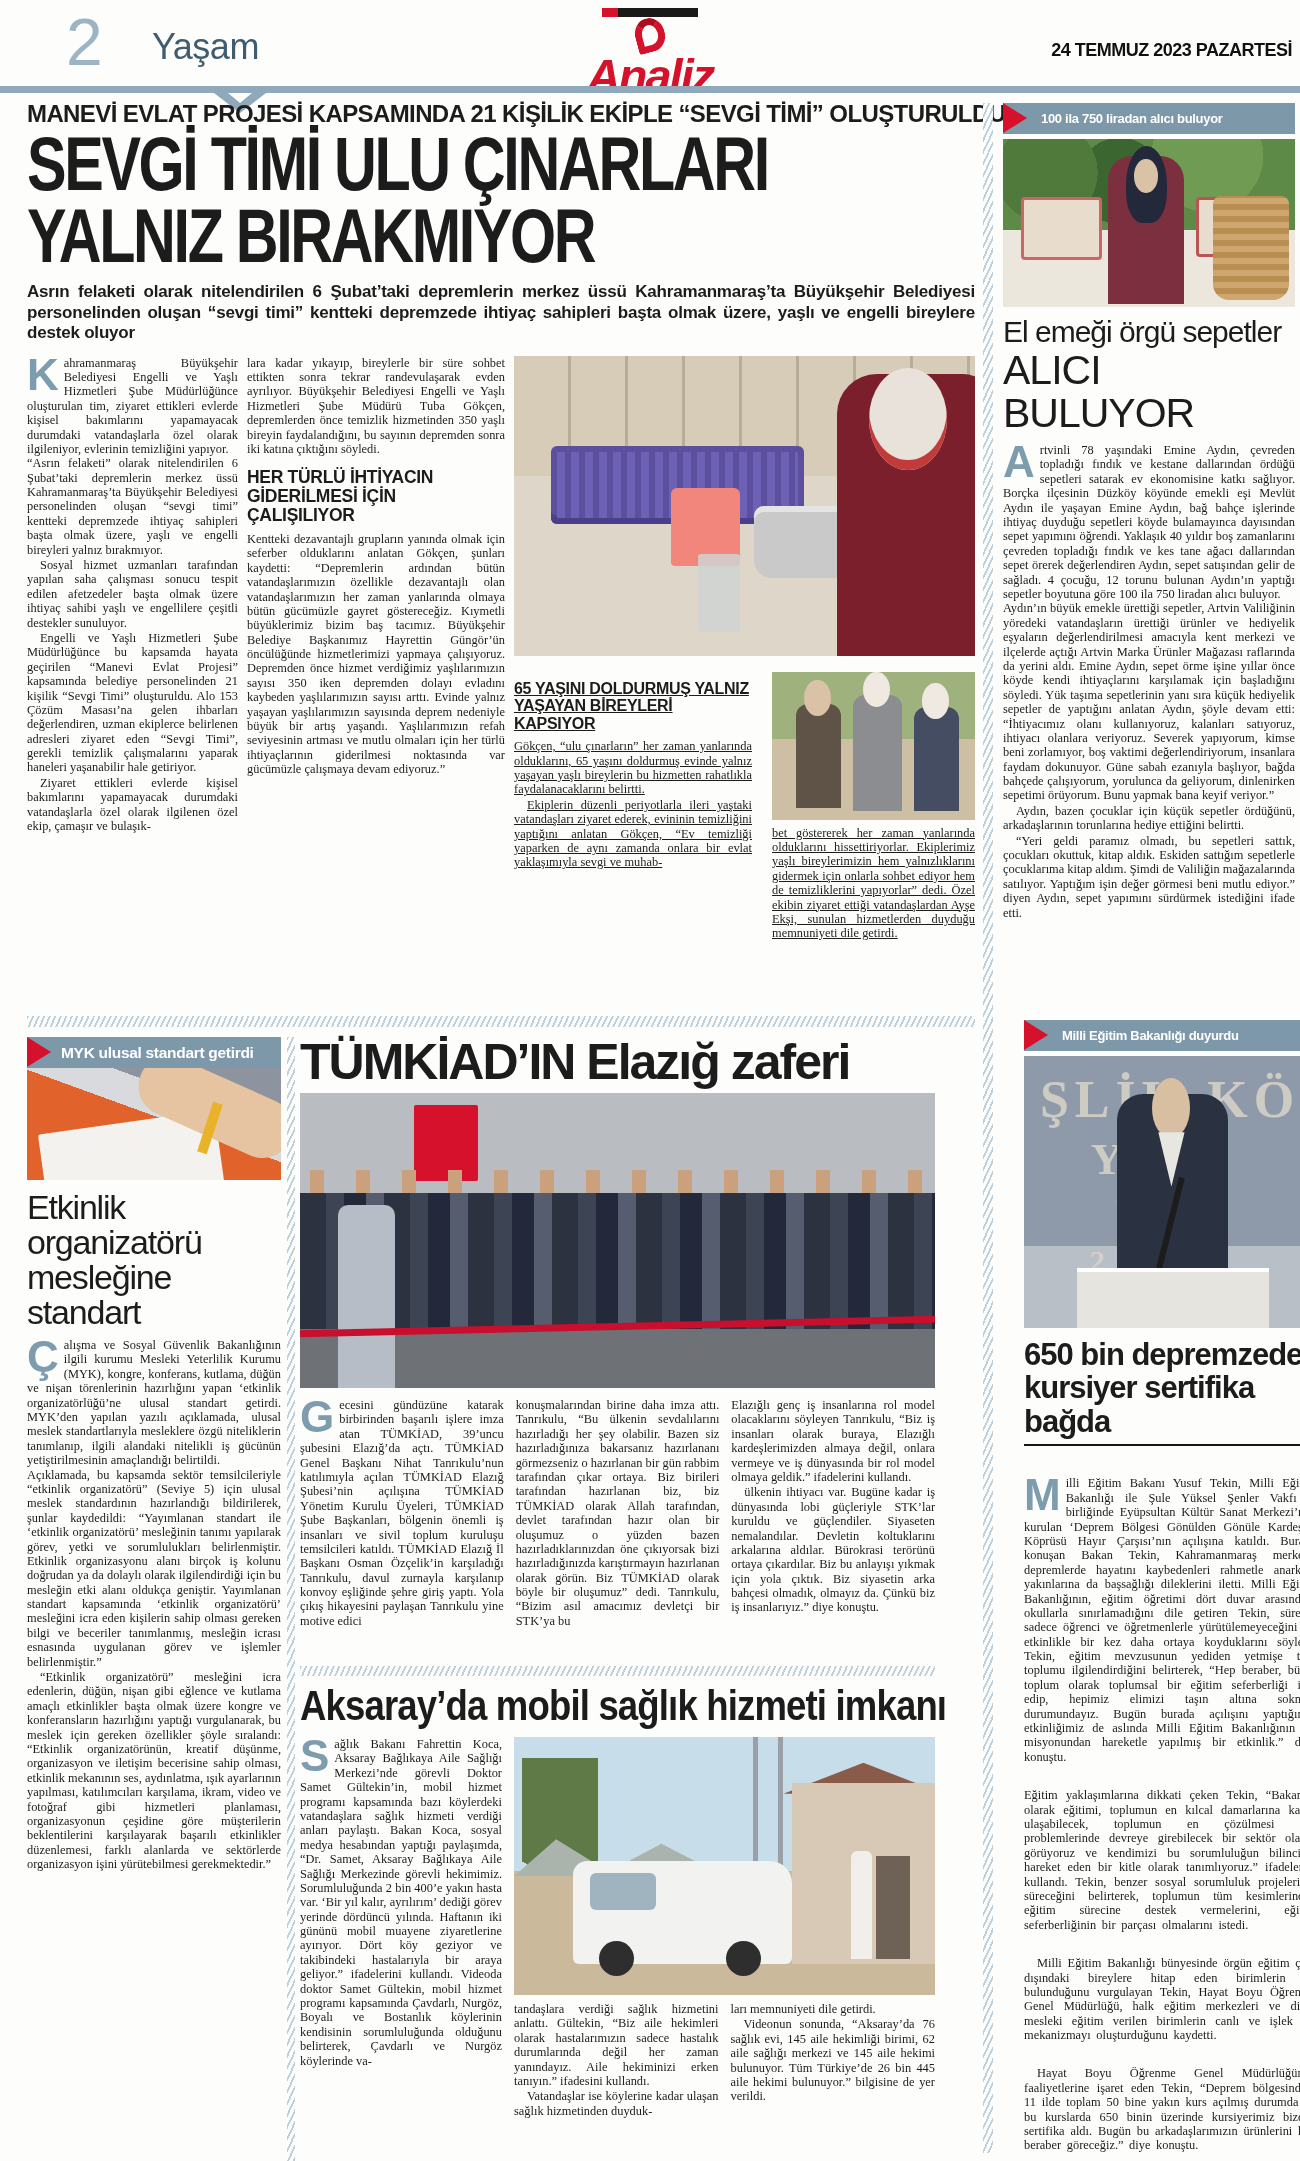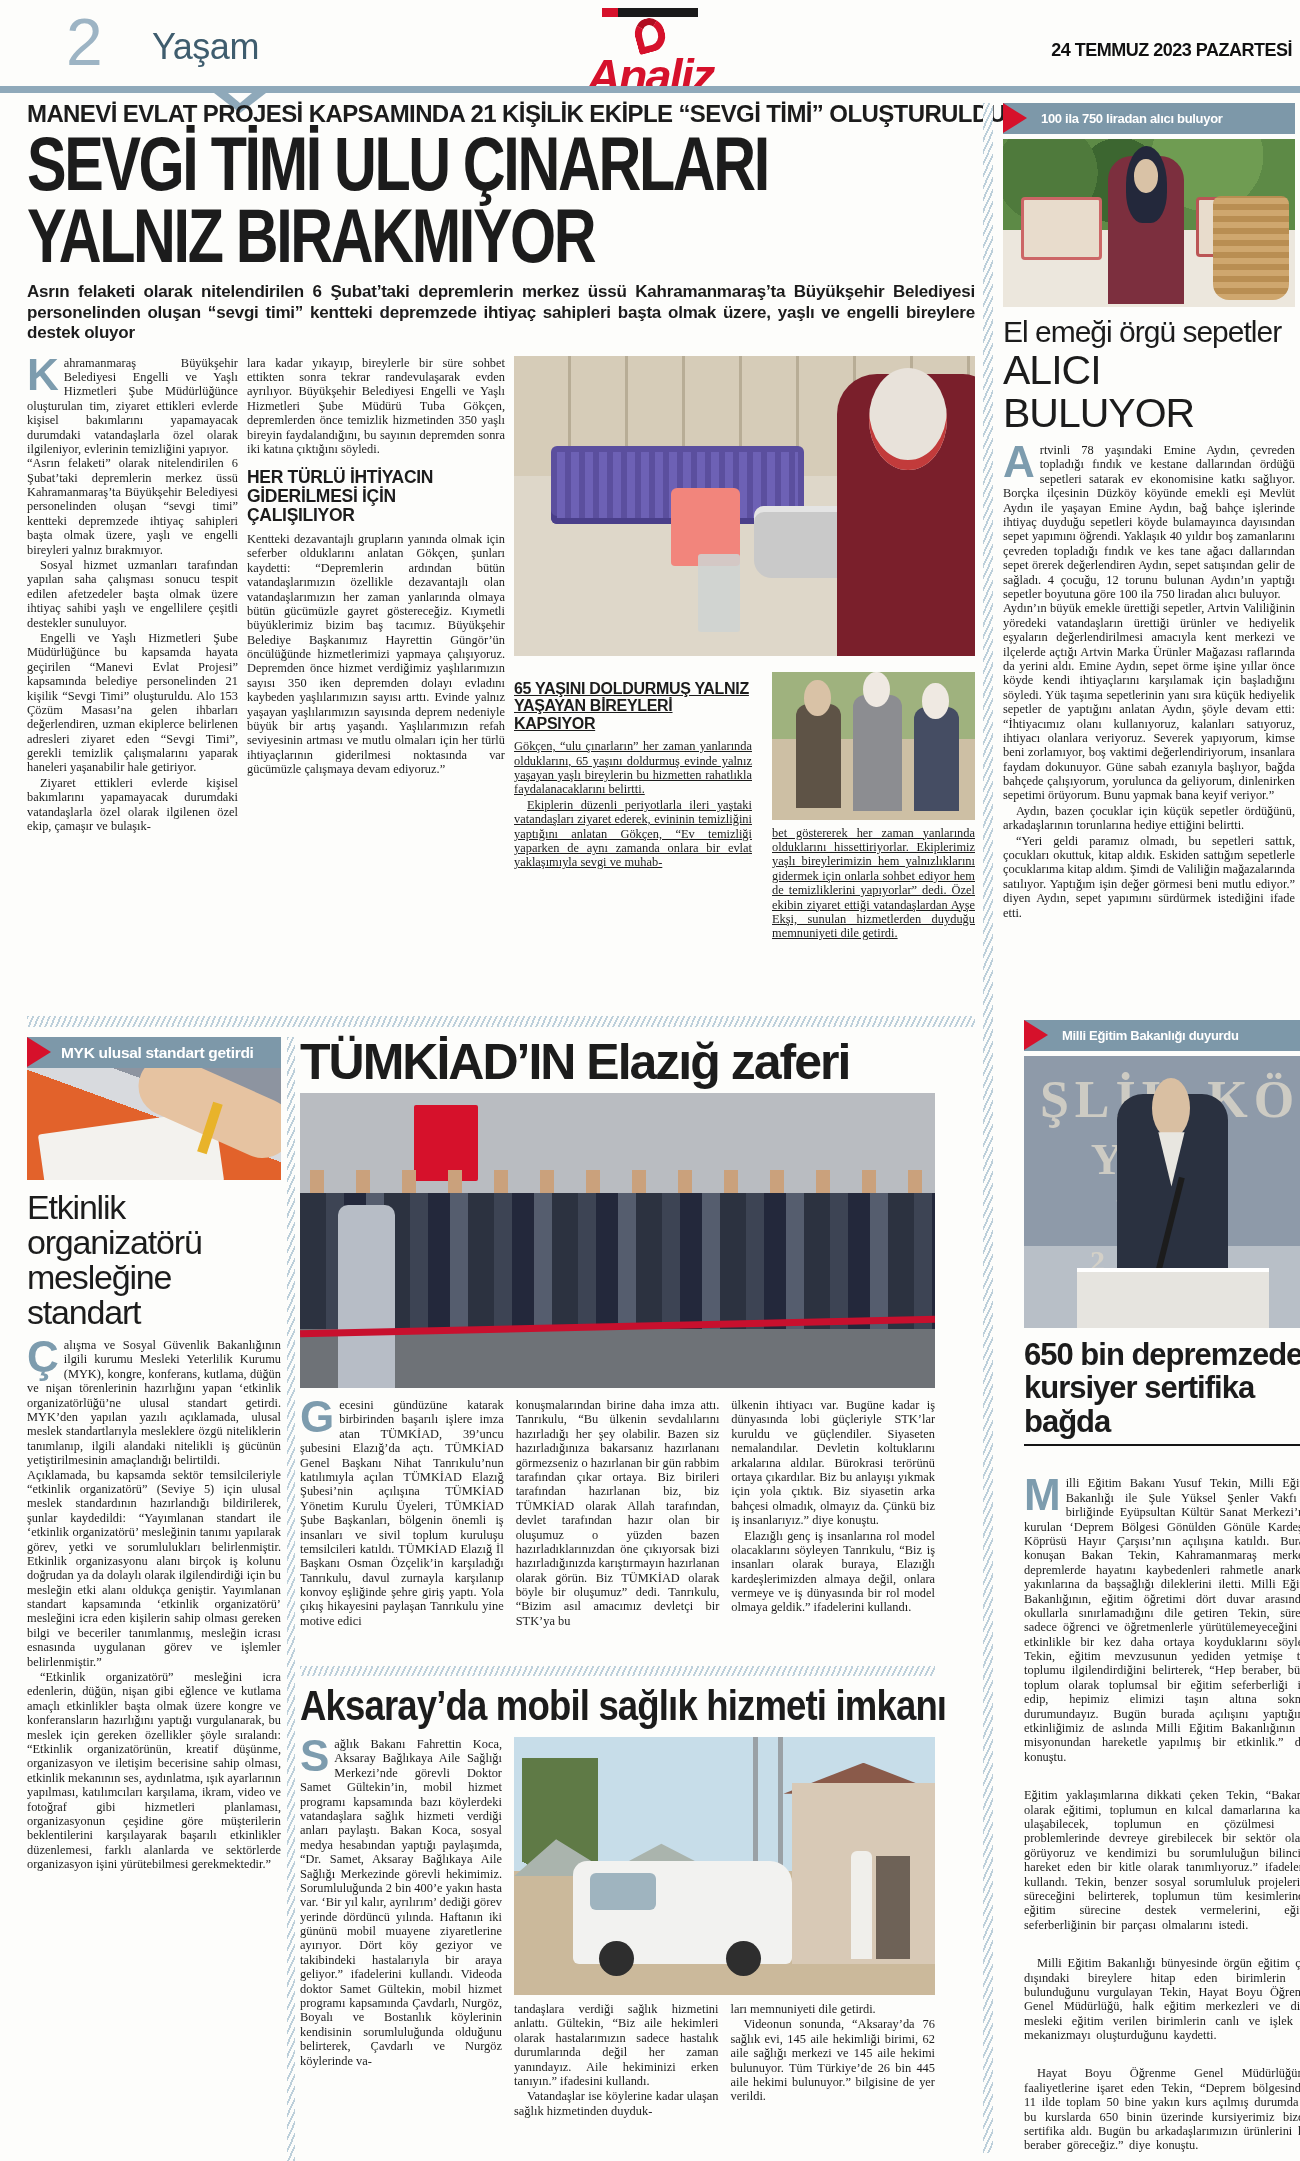--- a/index.html
+++ b/index.html
@@ -361,22 +361,22 @@
       <div data-name="tumkiad-column-1">
         <p class="lead" data-name="paragraph">Gecesini gündüzüne katarak birbirinden başarılı işlere imza atan TÜMKİAD, 39’uncu şubesini Elazığ’da açtı. TÜMKİAD Genel Başkanı Nihat Tanrıkulu’nun katılımıyla açılan TÜMKİAD Elazığ Şubesi’nin açılışına TÜMKİAD Yönetim Kurulu Üyeleri, TÜMKİAD Şube Başkanları, bölgenin önemli iş insanları ve sivil toplum kuruluşu temsilcileri katıldı. TÜMKİAD Elazığ İl Başkanı Osman Özçelik’in karşıladığı Tanrıkulu, davul zurnayla karşılanıp konvoy eşliğinde şehre giriş yaptı. Yola çıkış hikayesini paylaşan Tanrıkulu yine motive edici</p>
       </div>
       <div data-name="tumkiad-column-2">
         <div>
             <p data-name="paragraph">konuşmalarından birine daha imza attı. Tanrıkulu, “Bu ülkenin sevdalılarını hazırladığı her şey olabilir. Bazen siz hazırladığınıza bakarsanız hazırlananı görmezseniz o hazırlanan bir gün rabbim tarafından çıkar ortaya. Biz birileri tarafından hazırlanan biz, biz TÜMKİAD olarak Allah tarafından, devlet tarafından hazır olan bir oluşumuz o yüzden bazen hazırladıklarınızdan öne çıkıyorsak bizi hazırladığınızda karıştırmayın hazırlanan olarak görün. Biz TÜMKİAD olarak böyle bir oluşumuz” dedi. Tanrıkulu, “Bizim asıl amacımız devletçi bir STK’ya bu</p>
           </div>
       </div>
       <div data-name="tumkiad-column-3">
         <div>
+            <p data-name="paragraph">Elazığlı genç iş insanlarına rol model olacaklarını söyleyen Tanrıkulu, “Biz iş insanları olarak buraya, Elazığlı kardeşlerimizden almaya değil, onlara vermeye ve iş dünyasında bir rol model olmaya geldik.” ifadelerini kullandı.</p>
             <p data-name="paragraph">ülkenin ihtiyacı var. Bugüne kadar iş dünyasında lobi güçleriyle STK’lar kuruldu ve güçlendiler. Siyaseten nemalandılar. Devletin koltuklarını arkalarına aldılar. Bürokrasi terörünü ortaya çıkardılar. Biz bu anlayışı yıkmak için yola çıktık. Biz siyasetin arka bahçesi olmadık, olmayız da. Çünkü biz iş insanlarıyız.” diye konuştu.</p>
-            <p data-name="paragraph">Elazığlı genç iş insanlarına rol model olacaklarını söyleyen Tanrıkulu, “Biz iş insanları olarak buraya, Elazığlı kardeşlerimizden almaya değil, onlara vermeye ve iş dünyasında bir rol model olmaya geldik.” ifadelerini kullandı.</p>
           </div>
       </div>
     </div>
   </div>
 
   <div id="aksaray" data-name="aksaray-article">
     <div class="a-headline" data-name="aksaray-headline">Aksaray’da mobil sağlık hizmeti imkanı</div>
     <div class="a-body">
       <div class="a-col1" data-name="aksaray-column-1">
         <p class="lead" data-name="paragraph">Sağlık Bakanı Fahrettin Koca, Aksaray Bağlıkaya Aile Sağlığı Merkezi’nde görevli Doktor Samet Gültekin’in, mobil hizmet programı kapsamında bazı köylerdeki vatandaşlara sağlık hizmeti verdiği anları paylaştı. Bakan Koca, sosyal medya hesabından yaptığı paylaşımda, “Dr. Samet, Aksaray Bağlıkaya Aile Sağlığı Merkezinde görevli hekimimiz. Sorumluluğunda 2 bin 400’e yakın hasta var. ‘Bir yıl kalır, ayrılırım’ dediği görev yerinde dördüncü yılında. Haftanın iki gününü mobil muayene ziyaretlerine ayırıyor. Dört köy geziyor ve takibindeki hastalarıyla bir araya geliyor.” ifadelerini kullandı. Videoda doktor Samet Gültekin, mobil hizmet programı kapsamında Çavdarlı, Nurgöz, Boyalı ve Bostanlık köylerinin kendisinin sorumluluğunda olduğunu belirterek, Çavdarlı ve Nurgöz köylerinde va-</p>

